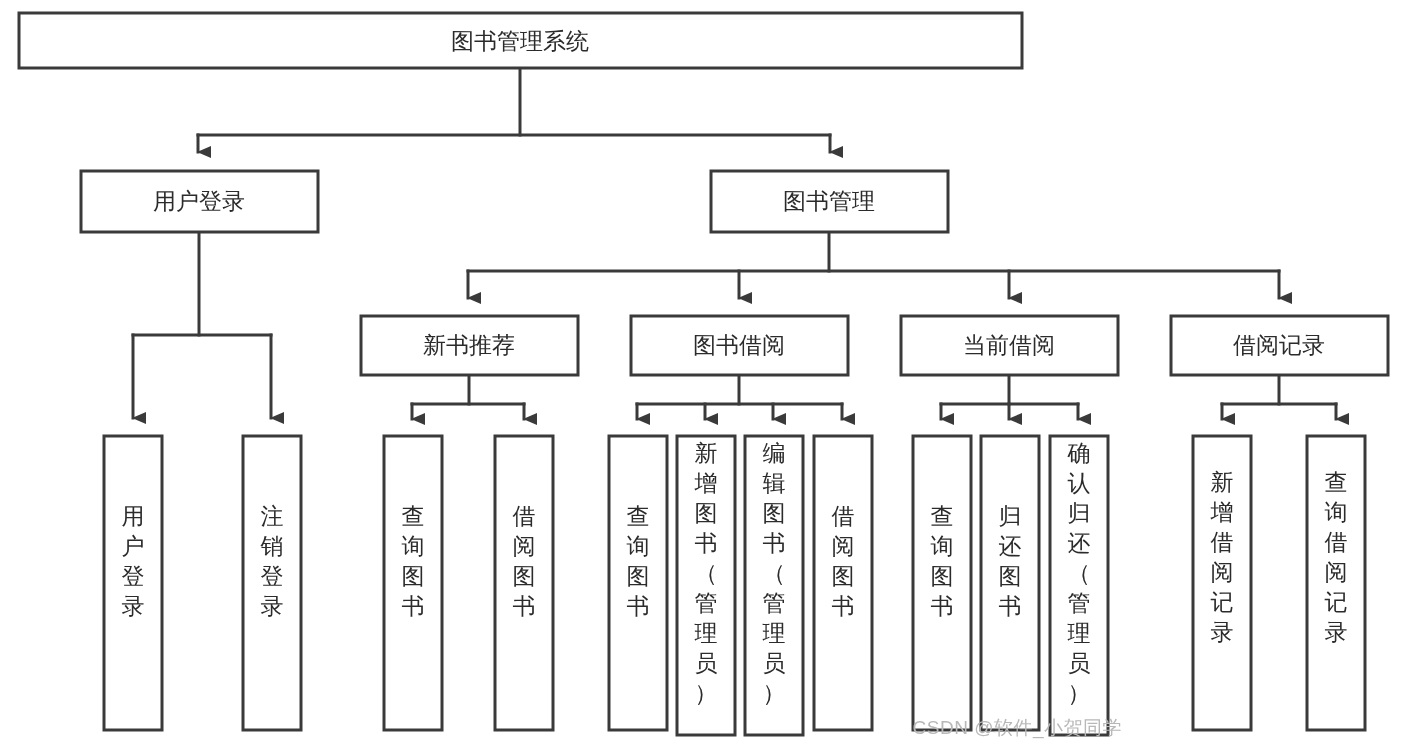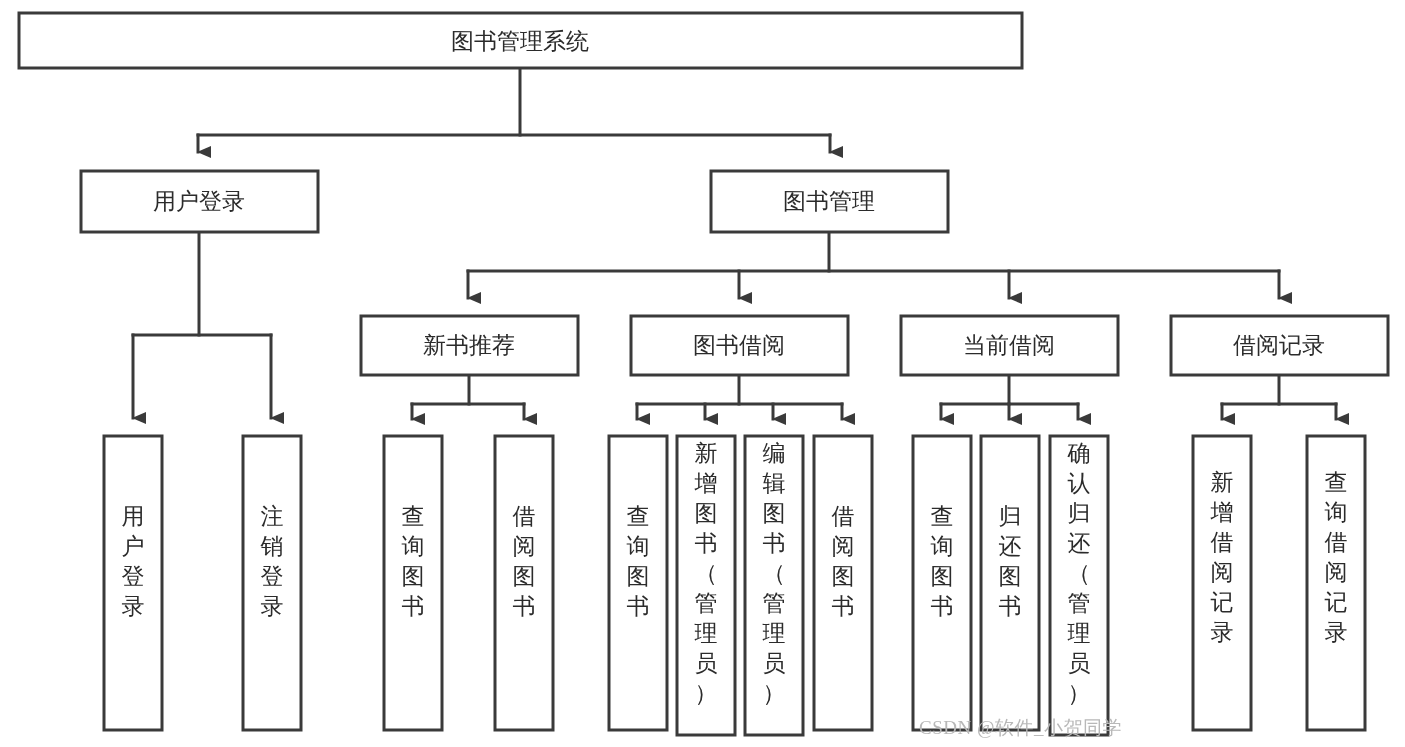--- a/index.html
+++ b/index.html
@@ -52,21 +52,21 @@
   .node-label-v {
     font-family: "DejaVu Sans", "Liberation Sans", sans-serif;
     font-size: 23px;
     fill: #2b2b2b;
     text-anchor: middle;
   }
   .watermark {
     position: absolute;
     right: 12px;
     bottom: 6px;
-    font-family: Liberation Serif, serif;
+    font-family: Liberation Sans, sans-serif;
     font-size: 19px;
     color: #b8b8b8;
     white-space: nowrap;
     letter-spacing: 0.5px;
   }
 </style>
 </head>
 <body>
 
 <div id="diagram-root">

